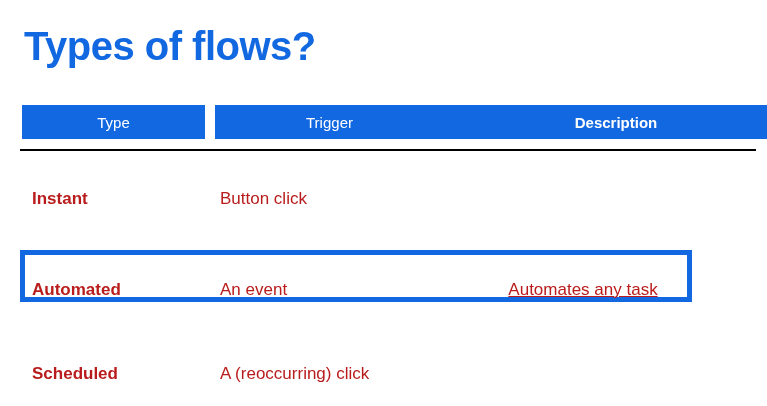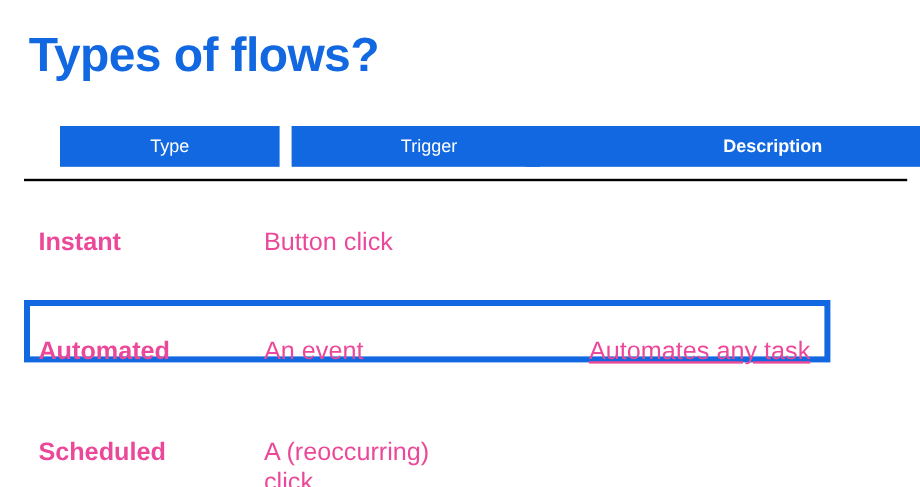--- a/index.html
+++ b/index.html
@@ -28,37 +28,36 @@
   .hdr {
     position: absolute;
     top: 105px;
     height: 34px;
     background: #1268e0;
     color: #ffffff;
     display: flex;
     align-items: center;
     justify-content: center;
     font-size: 15px;
-    margin-left: 28px;
   }
   .hdr-type     { left: 22px;  width: 183px; }
   .hdr-trigger  { left: 215px; width: 185px; padding-left: 22px; }
   .hdr-desc     { left: 410px; width: 412px; font-weight: bold; }
   .divider {
     position: absolute;
     top: 149px;
     left: 20px;
     width: 736px;
     height: 2px;
     background: #000000;
   }
   .cell {
     position: absolute;
-    font-size: 21px;
-    color: #ec4899;
+    font-size: 17px;
+    color: #b91c1c;
     line-height: 1.2;
   }
   .cell-type {
     left: 32px;
     width: 173px;
     font-weight: 700;
   }
   .cell-trigger {
     left: 220px;
     width: 180px;

